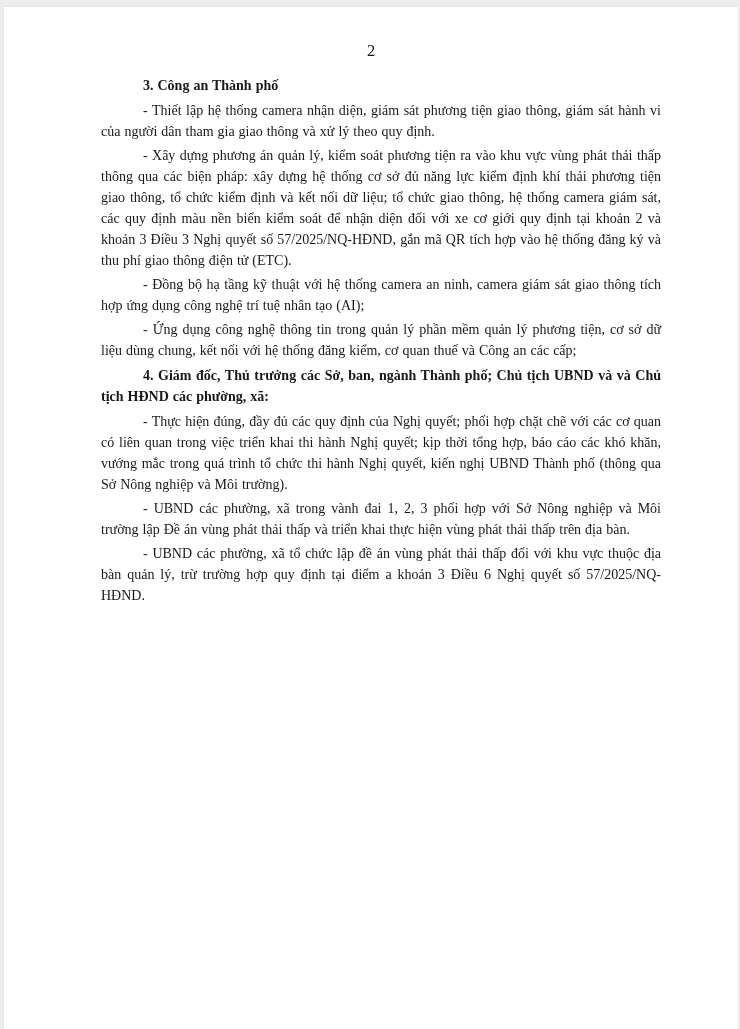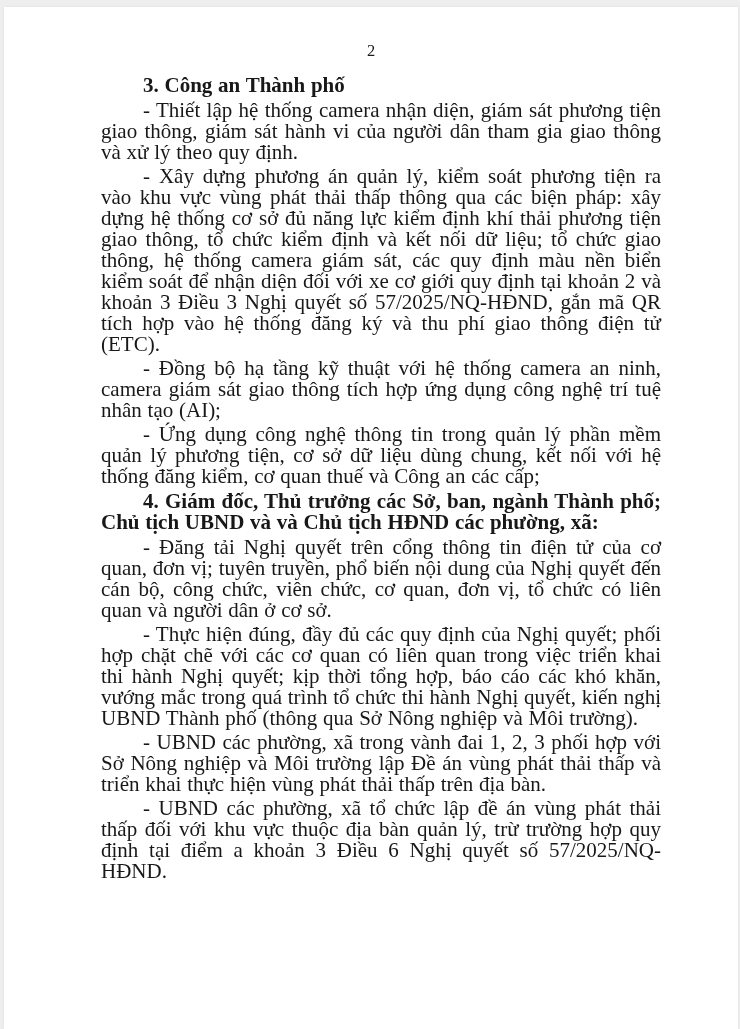--- a/index.html
+++ b/index.html
@@ -28,21 +28,21 @@
     color: #1b1b1b;
   }
   .doc-body {
     margin-top: 14px;
     padding: 0 77px 0 97px;
   }
   .blk {
     margin: 0 0 3px 0;
     text-align: justify;
     text-indent: 42px;
-    font-size: 21px;
+    font-size: 14px;
     line-height: 21px;
     color: #181818;
     word-spacing: 0.5px;
   }
   .heading {
     font-weight: bold;
     margin-top: 4px;
     margin-bottom: 4px;
   }
 </style>
@@ -51,18 +51,17 @@
 
 <div class="page">
   <div class="page-number">2</div>
   <div class="doc-body">
     <p class="blk heading">3. Công an Thành phố</p>
     <p class="blk">- Thiết lập hệ thống camera nhận diện, giám sát phương tiện giao thông, giám sát hành vi của người dân tham gia giao thông và xử lý theo quy định.</p>
     <p class="blk">- Xây dựng phương án quản lý, kiểm soát phương tiện ra vào khu vực vùng phát thải thấp thông qua các biện pháp: xây dựng hệ thống cơ sở đủ năng lực kiểm định khí thải phương tiện giao thông, tổ chức kiểm định và kết nối dữ liệu; tổ chức giao thông, hệ thống camera giám sát, các quy định màu nền biển kiểm soát để nhận diện đối với xe cơ giới quy định tại khoản 2 và khoản 3 Điều 3 Nghị quyết số 57/2025/NQ-HĐND, gắn mã QR tích hợp vào hệ thống đăng ký và thu phí giao thông điện tử (ETC).</p>
     <p class="blk">- Đồng bộ hạ tầng kỹ thuật với hệ thống camera an ninh, camera giám sát giao thông tích hợp ứng dụng công nghệ trí tuệ nhân tạo (AI);</p>
     <p class="blk">- Ứng dụng công nghệ thông tin trong quản lý phần mềm quản lý phương tiện, cơ sở dữ liệu dùng chung, kết nối với hệ thống đăng kiểm, cơ quan thuế và Công an các cấp;</p>
     <p class="blk heading">4. Giám đốc, Thủ trưởng các Sở, ban, ngành Thành phố; Chủ tịch UBND và và Chủ tịch HĐND các phường, xã:</p>
-    <p class="blk">- Đăng tải Nghị quyết trên cổng thông tin điện tử của cơ quan, đơn vị; tuyên truyền, phổ biến nội dung của Nghị quyết đến cán bộ, công chức, viên chức, cơ quan, đơn vị, tổ chức có liên quan và người dân ở cơ sở.</p>
     <p class="blk">- Thực hiện đúng, đầy đủ các quy định của Nghị quyết; phối hợp chặt chẽ với các cơ quan có liên quan trong việc triển khai thi hành Nghị quyết; kịp thời tổng hợp, báo cáo các khó khăn, vướng mắc trong quá trình tổ chức thi hành Nghị quyết, kiến nghị UBND Thành phố (thông qua Sở Nông nghiệp và Môi trường).</p>
     <p class="blk">- UBND các phường, xã trong vành đai 1, 2, 3 phối hợp với Sở Nông nghiệp và Môi trường lập Đề án vùng phát thải thấp và triển khai thực hiện vùng phát thải thấp trên địa bàn.</p>
     <p class="blk">- UBND các phường, xã tổ chức lập đề án vùng phát thải thấp đối với khu vực thuộc địa bàn quản lý, trừ trường hợp quy định tại điểm a khoản 3 Điều 6 Nghị quyết số 57/2025/NQ-HĐND.</p>
   </div>
 </div>
 
 </body></html>

